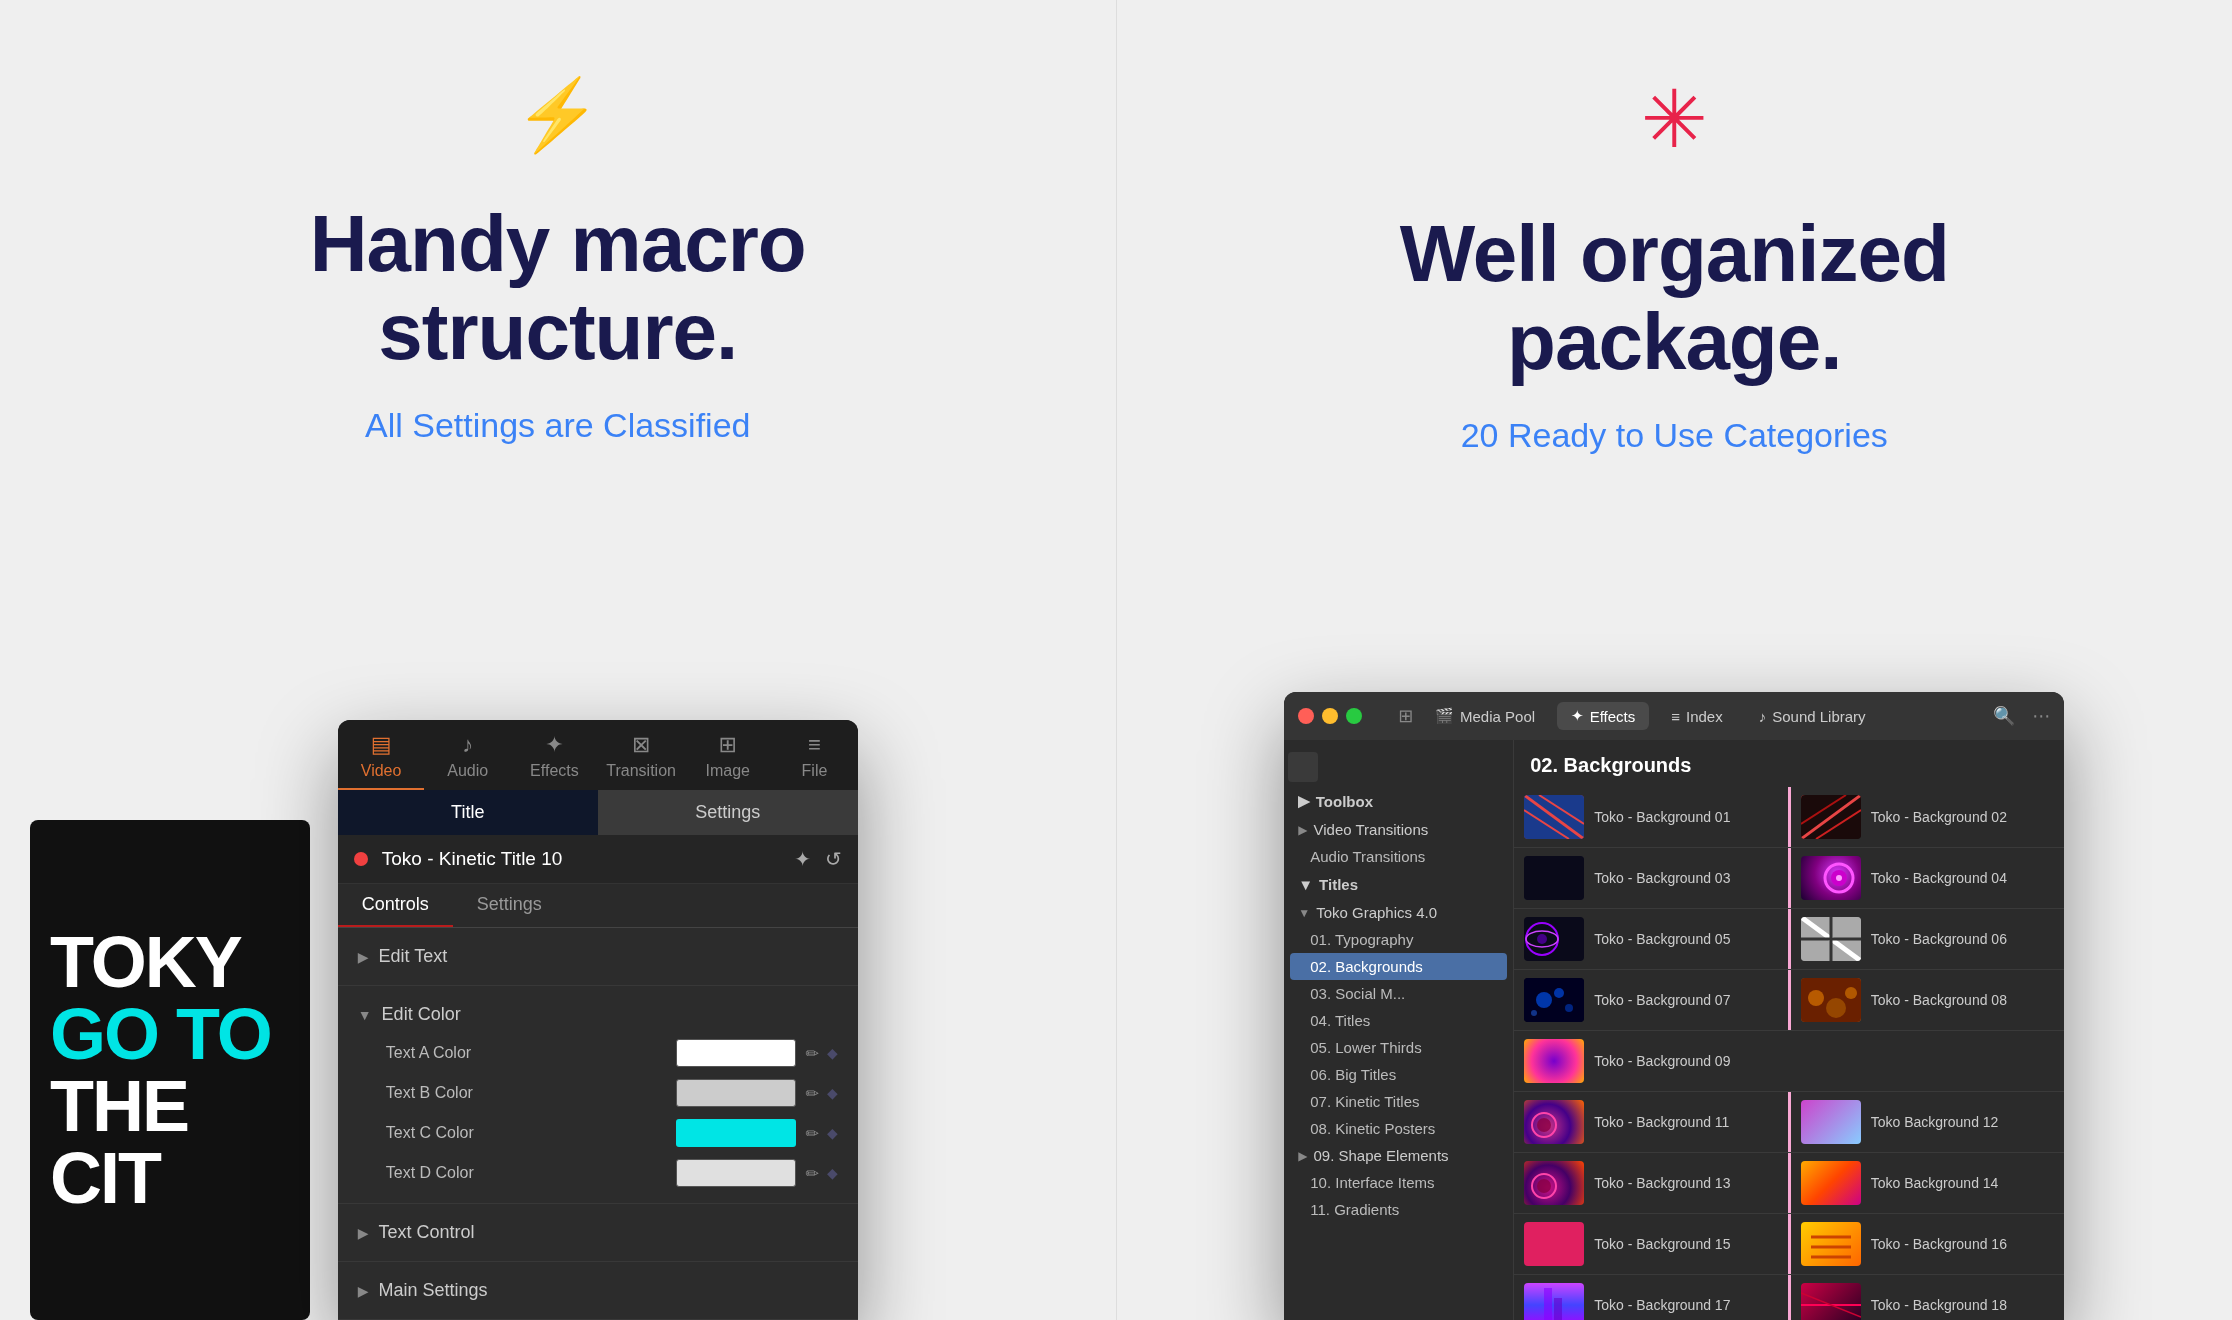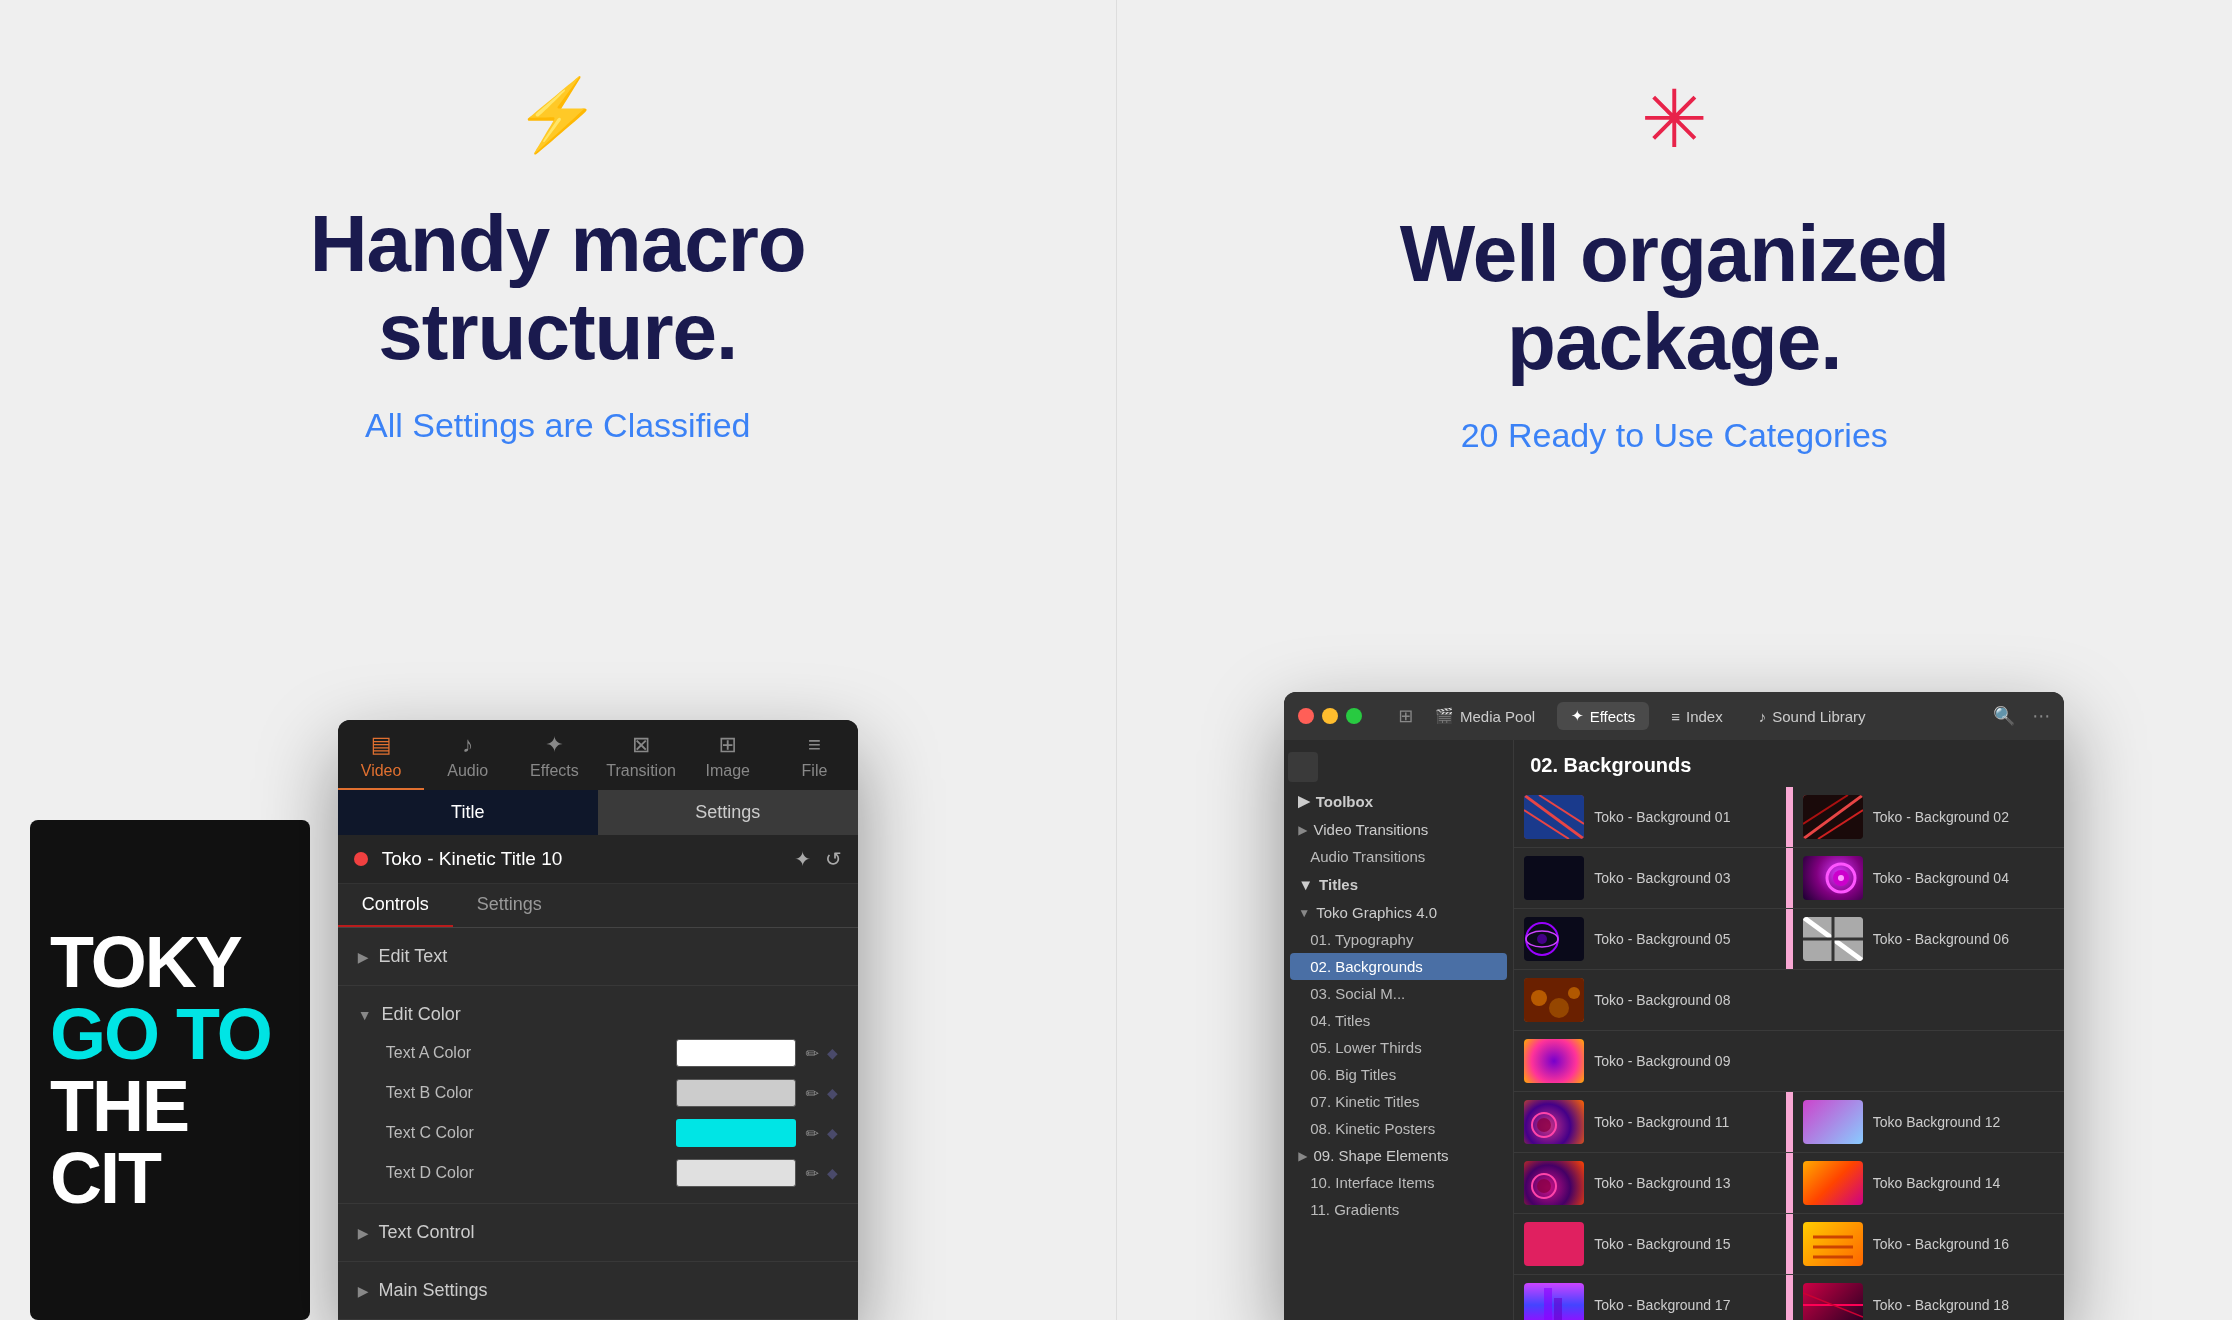--- a/index.html
+++ b/index.html
@@ -385,21 +385,21 @@
       display: flex;
       border-bottom: 1px solid #3a3a3a;
     }
 
     .effect-item {
       flex: 1;
       display: flex;
       align-items: center;
       padding: 8px 10px;
       gap: 10px;
-      border-right: 7px solid #f9a8d4;
+      border-right: 3px solid #f9a8d4;
     }
 
     .effect-item:last-child {
       border-right: none;
     }
 
     .effect-thumb {
       width: 60px;
       height: 44px;
       border-radius: 4px;
@@ -710,20 +710,32 @@
                     <line x1="0" y1="22" x2="60" y2="22" stroke="#333" stroke-width="3"></line>
                     <line x1="30" y1="0" x2="30" y2="44" stroke="#333" stroke-width="3"></line>
                   </svg>
                 </div>
                 <span class="effect-name">Toko - Background 06</span>
               </div>
             </div>
 
             <div class="effects-row">
               <div class="effect-item">
+                <div class="effect-thumb" style="background:#000015;">
+                  <svg width="60" height="44" viewBox="0 0 60 44">
+                    <rect width="60" height="44" fill="#000020"></rect>
+                    <circle cx="20" cy="22" r="8" fill="#0044cc" opacity="0.8"></circle>
+                    <circle cx="35" cy="15" r="5" fill="#0055ff" opacity="0.6"></circle>
+                    <circle cx="45" cy="30" r="4" fill="#0033aa" opacity="0.7"></circle>
+                    <circle cx="10" cy="35" r="3" fill="#2266ee" opacity="0.5"></circle>
+                  </svg>
+                </div>
+                <span class="effect-name">Toko - Background 07</span>
+              </div>
+              <div class="effect-item">
                 <div class="effect-thumb" style="background: linear-gradient(135deg, #8b4513, #d2691e);">
                   <svg width="60" height="44" viewBox="0 0 60 44">
                     <rect width="60" height="44" fill="#6a2000"></rect>
                     <circle cx="15" cy="20" r="8" fill="#c06000" opacity="0.9"></circle>
                     <circle cx="35" cy="30" r="10" fill="#a05000" opacity="0.8"></circle>
                     <circle cx="50" cy="15" r="6" fill="#d07000" opacity="0.7"></circle>
                   </svg>
                 </div>
                 <span class="effect-name">Toko - Background 08</span>
               </div>

